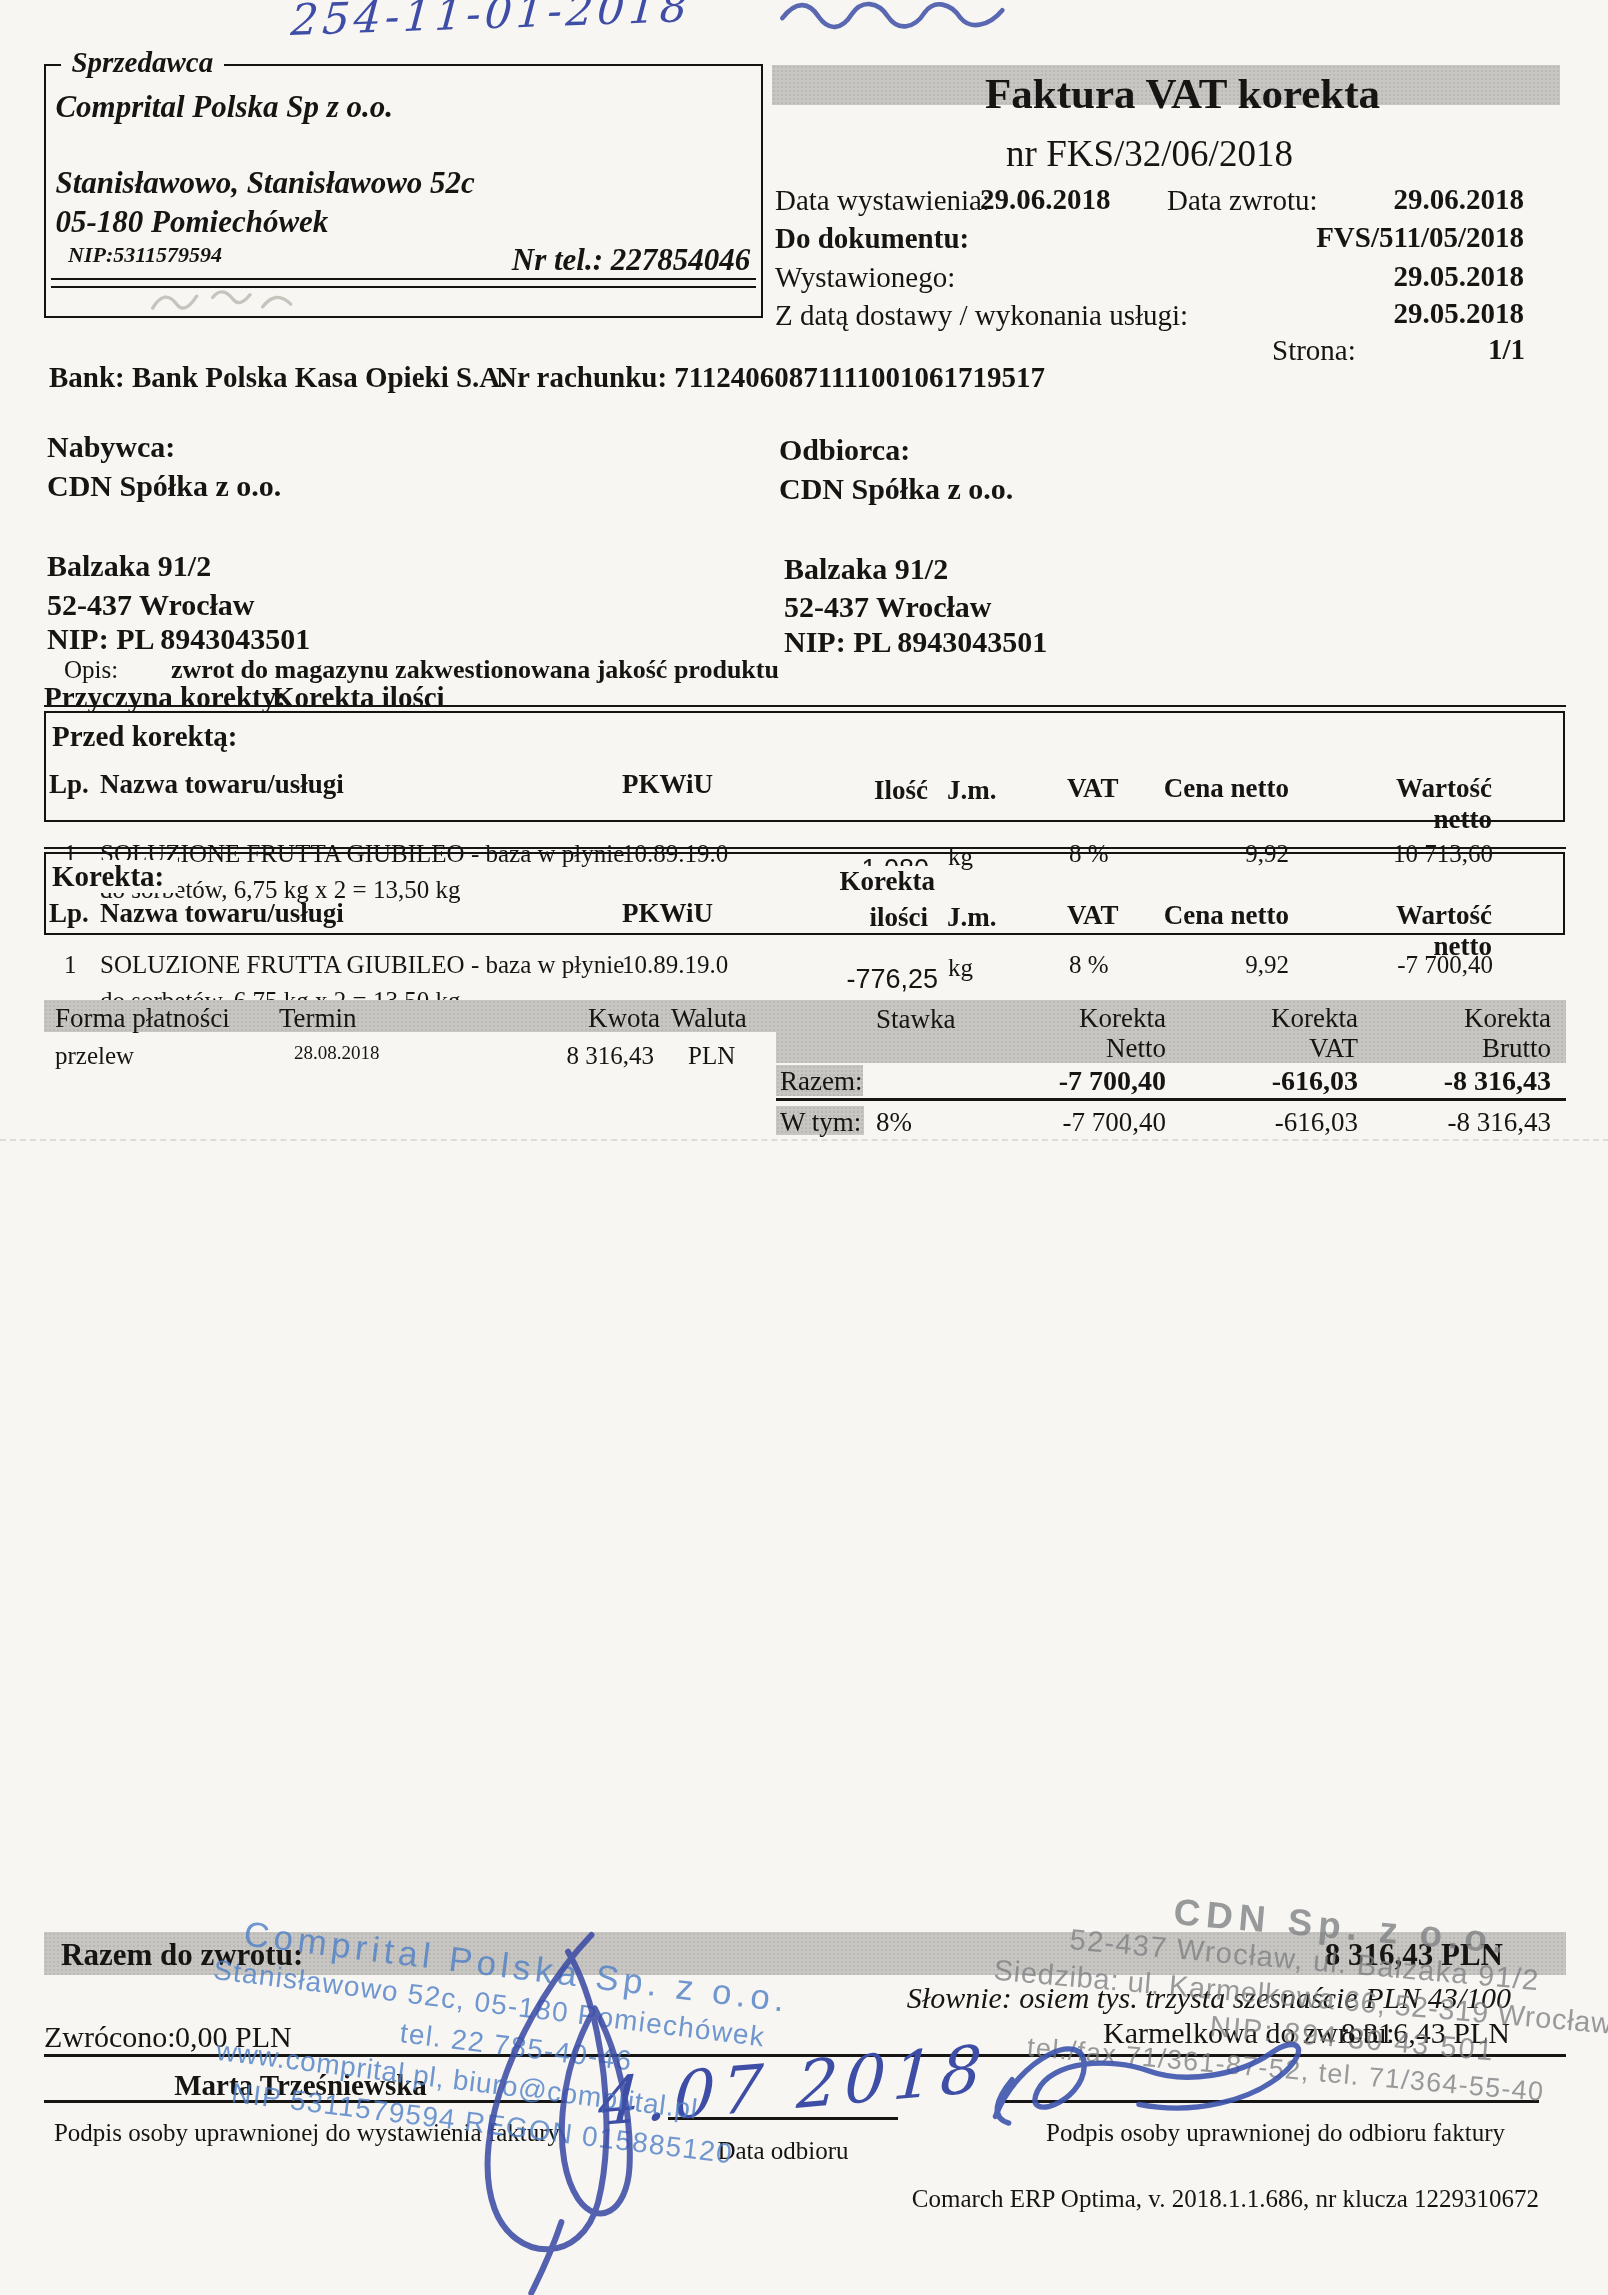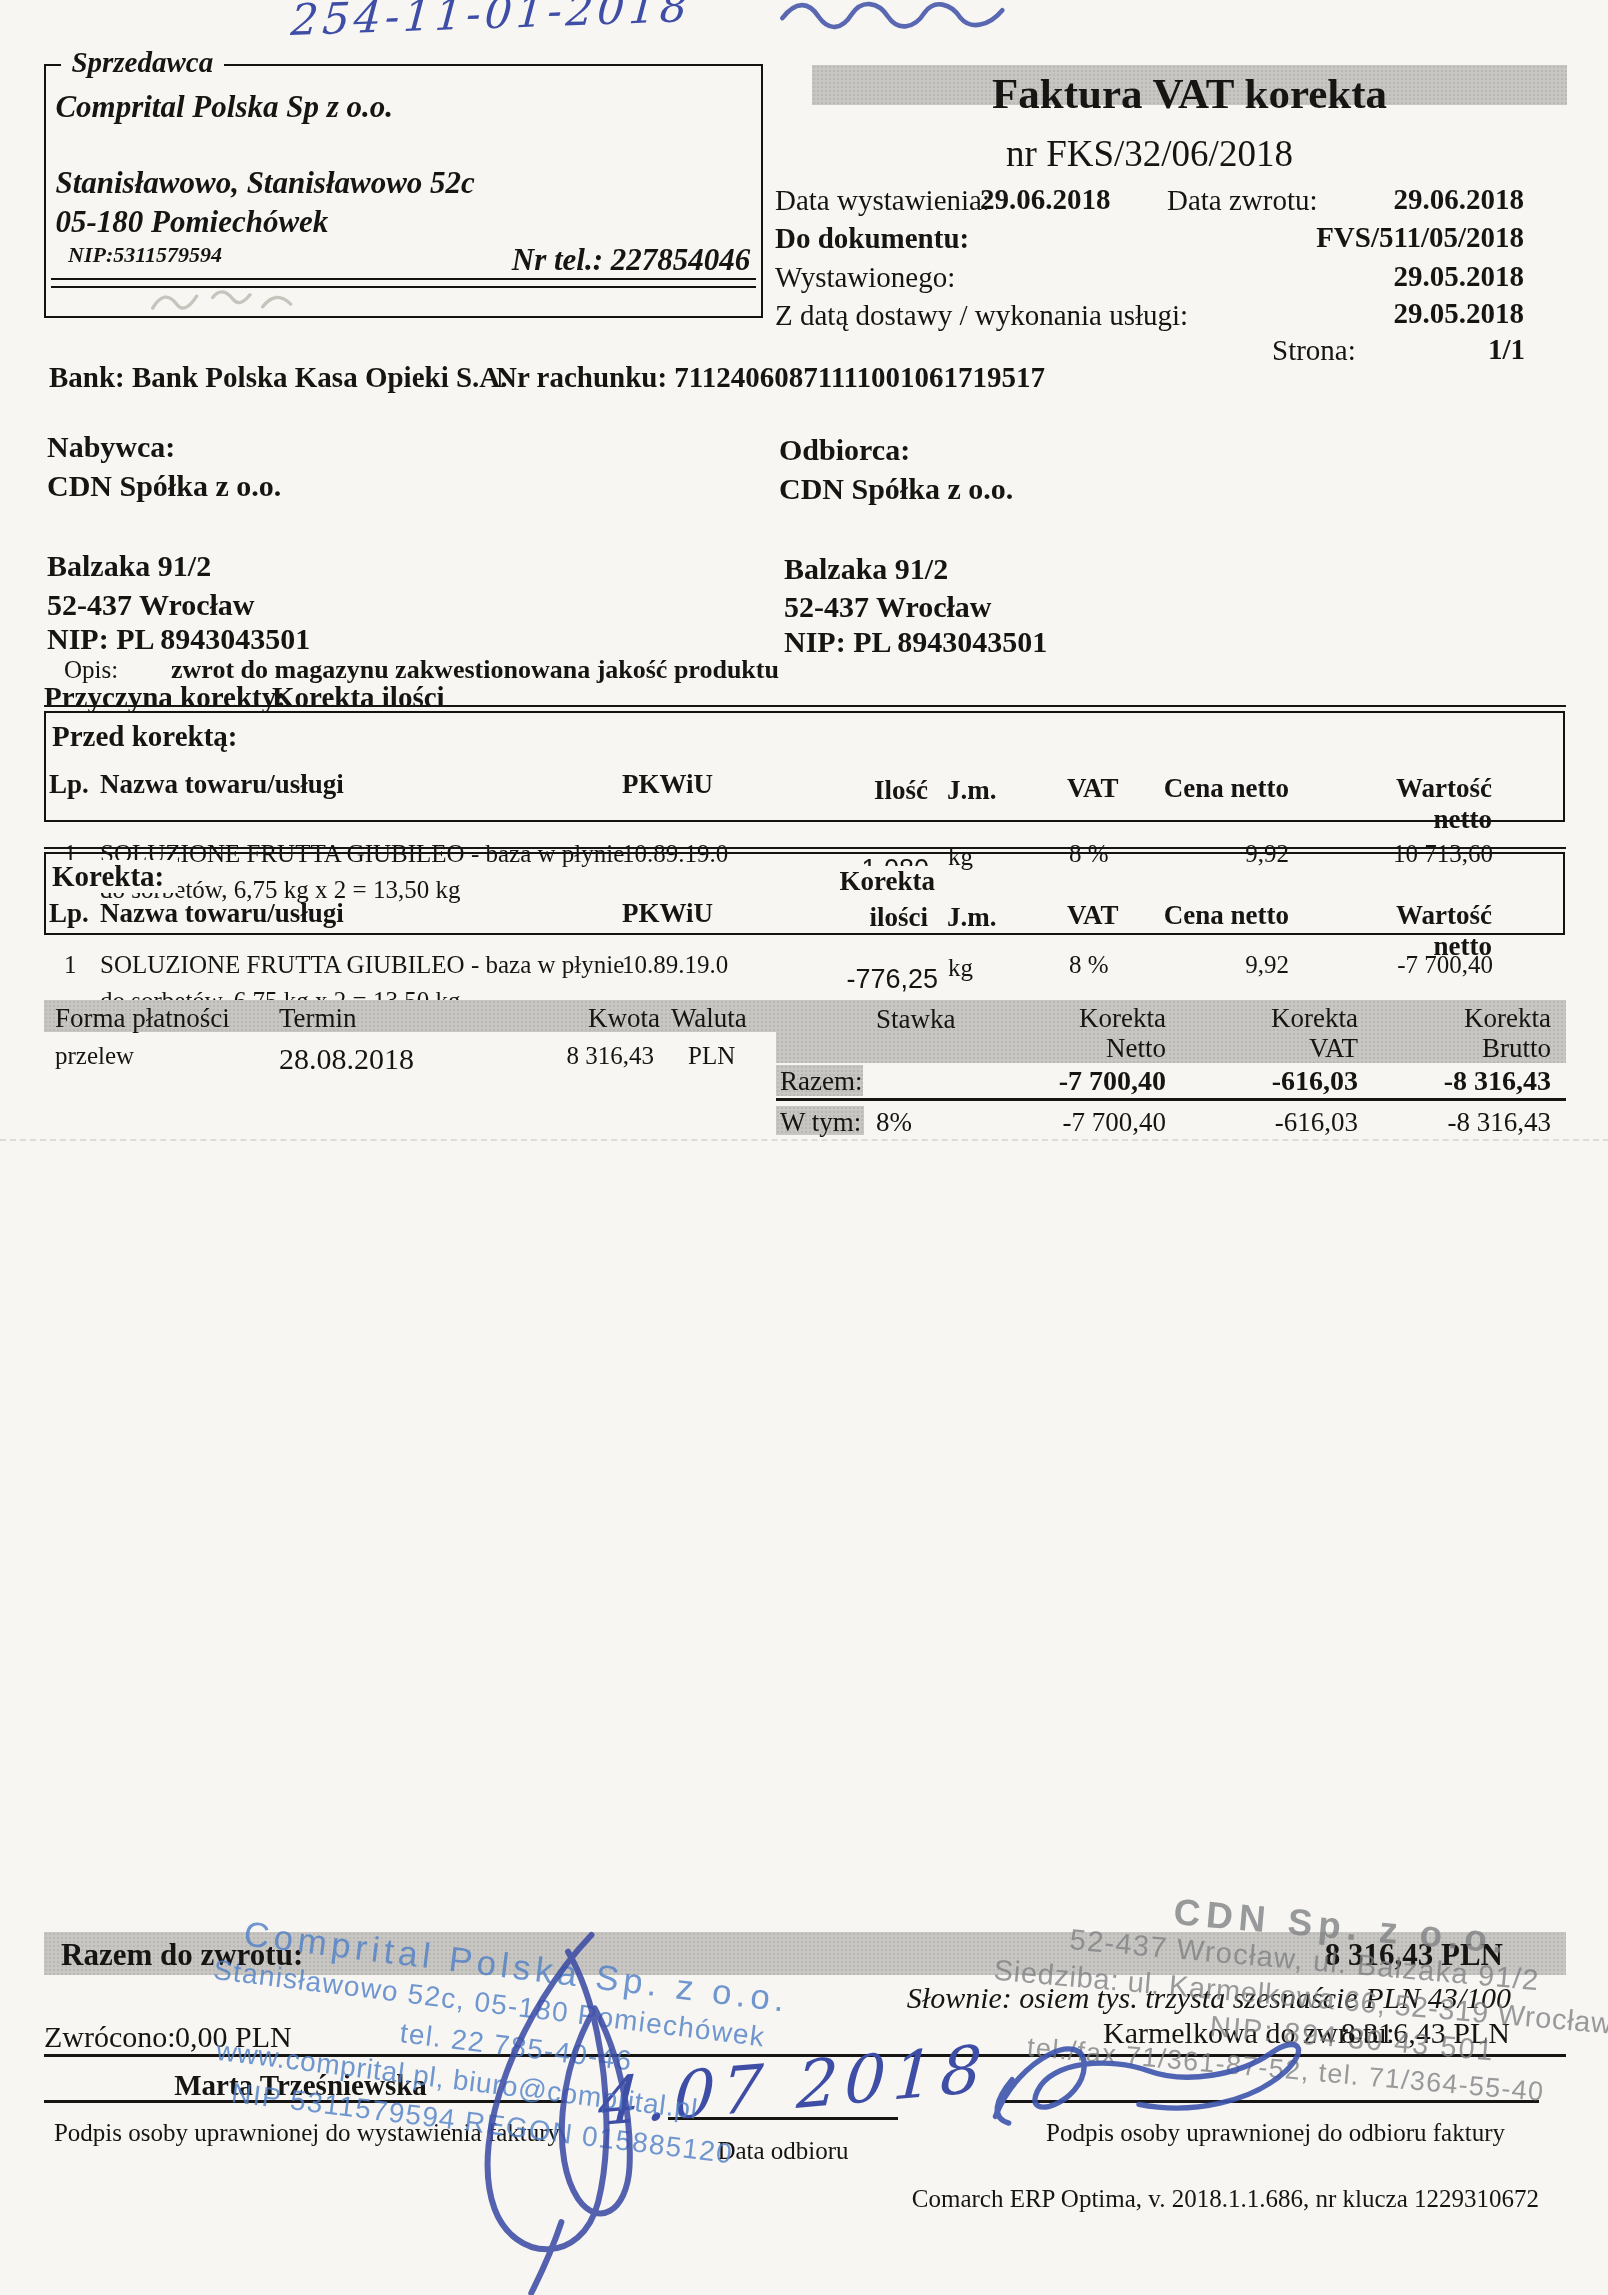--- a/index.html
+++ b/index.html
@@ -35,21 +35,21 @@
     <div class="abs b nw" style="left:9.4px;top:99px;font-size:31px;">Stanisławowo, Stanisławowo 52c</div>
     <div class="abs b nw" style="left:9.4px;top:138px;font-size:31px;">05-180 Pomiechówek</div>
     <div class="abs b nw" style="left:22px;top:176px;font-size:22px;">NIP:5311579594</div>
     <div class="abs b nw" style="right:10.7px;top:176px;font-size:31px;">Nr tel.: 227854046</div>
     <div class="abs" style="left:5.3px;right:5.3px;top:212px;height:6px;border-top:2.7px solid #141312;border-bottom:2px solid #141312;"></div>
     <svg class="abs" style="left:100px;top:214px;" width="200" height="35" viewBox="0 0 300 52">
       <path d="M10 42 q18 -30 36 -6 q12 16 30 -12 M100 26 q14 -18 30 2 q10 14 26 -6 M175 40 q20 -26 42 -4" stroke="#c6c5bd" stroke-width="5" fill="none" stroke-linecap="round"></path>
     </svg>
   </div>
 
-  <div class="abs band ctr" style="left:812px;top:65px;width:755px;height:40px;">
+  <div class="abs band ctr" style="left:772px;top:65px;width:755px;height:40px;padding-left:33px;">
     <div class="b" style="font-size:43px;line-height:57px;">Faktura VAT korekta</div>
   </div>
   <div class="abs ctr" style="left:772px;top:132px;width:755px;font-size:37px;">nr FKS/32/06/2018</div>
 
   <div class="abs nw" style="left:775px;top:184px;font-size:29px;">Data wystawienia:</div>
   <div class="abs b nw" style="left:980px;top:183px;font-size:29px;">29.06.2018</div>
   <div class="abs nw" style="left:1167px;top:184px;font-size:29px;">Data zwrotu:</div>
   <div class="abs b tr" style="left:1324px;top:183px;width:200px;font-size:29px;">29.06.2018</div>
 
   <div class="abs b nw" style="left:775px;top:222px;font-size:29px;">Do dokumentu:</div>
@@ -128,21 +128,21 @@
   <div class="abs nw" style="left:1069px;top:951px;font-size:25px;">8 %</div>
   <div class="abs tr" style="left:1192px;top:951px;width:97px;font-size:25px;">9,92</div>
   <div class="abs tr" style="left:1336px;top:951px;width:157px;font-size:25px;">-7 700,40</div>
 
   <div class="abs band" style="left:44px;top:1000px;width:732px;height:32px;"></div>
   <div class="abs nw" style="left:55px;top:1003px;font-size:27px;">Forma płatności</div>
   <div class="abs nw" style="left:279px;top:1003px;font-size:27px;">Termin</div>
   <div class="abs tr" style="left:560px;top:1003px;width:100px;font-size:27px;">Kwota</div>
   <div class="abs nw" style="left:671px;top:1003px;font-size:27px;">Waluta</div>
   <div class="abs nw" style="left:55px;top:1042px;font-size:25px;">przelew</div>
-  <div class="abs nw" style="left:279px;top:1042px;font-size:30px;">28.08.2018</div>
+  <div class="abs nw" style="left:294px;top:1042px;font-size:19px;">28.08.2018</div>
   <div class="abs tr" style="left:554px;top:1042px;width:100px;font-size:25px;">8 316,43</div>
   <div class="abs nw" style="left:688px;top:1042px;font-size:25px;">PLN</div>
 
   <div class="abs band" style="left:776px;top:1000px;width:790px;height:63px;"></div>
   <div class="abs nw" style="left:876px;top:1004px;font-size:27px;">Stawka</div>
   <div class="abs tr" style="left:1032px;top:1003px;width:134px;font-size:27px;">Korekta</div>
   <div class="abs tr" style="left:1032px;top:1033px;width:134px;font-size:27px;">Netto</div>
   <div class="abs tr" style="left:1224px;top:1003px;width:134px;font-size:27px;">Korekta</div>
   <div class="abs tr" style="left:1224px;top:1033px;width:134px;font-size:27px;">VAT</div>
   <div class="abs tr" style="left:1417px;top:1003px;width:134px;font-size:27px;">Korekta</div>

